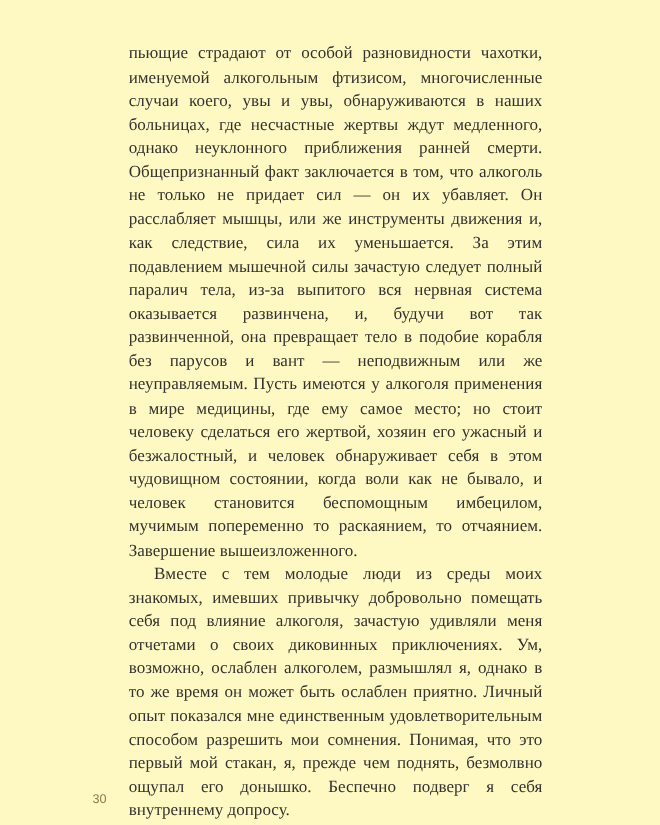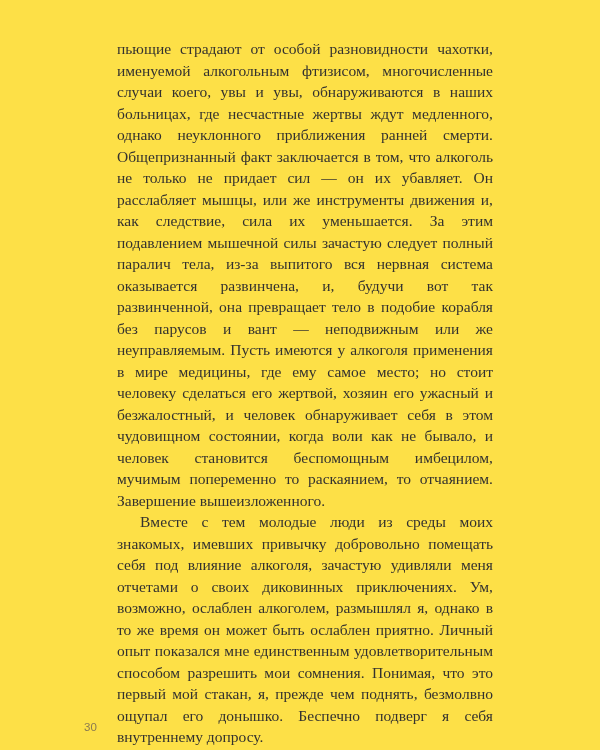--- a/index.html
+++ b/index.html
@@ -10,21 +10,21 @@
     width: 600px;
     height: 750px;
     background: #f5f4f1;
     overflow: hidden;
     position: relative;
     font-family: "Liberation Serif", "DejaVu Serif", serif;
   }
   .page {
     position: absolute;
     inset: 0;
-    background: #fde047;
+    background: #fef9c3;
   }
   .text-block {
     position: absolute;
     top: 38px;
     left: 117px;
     width: 376px;
     color: #34322f;
     font-size: 15.5px;
     line-height: 21.5px;
     text-align: justify;

